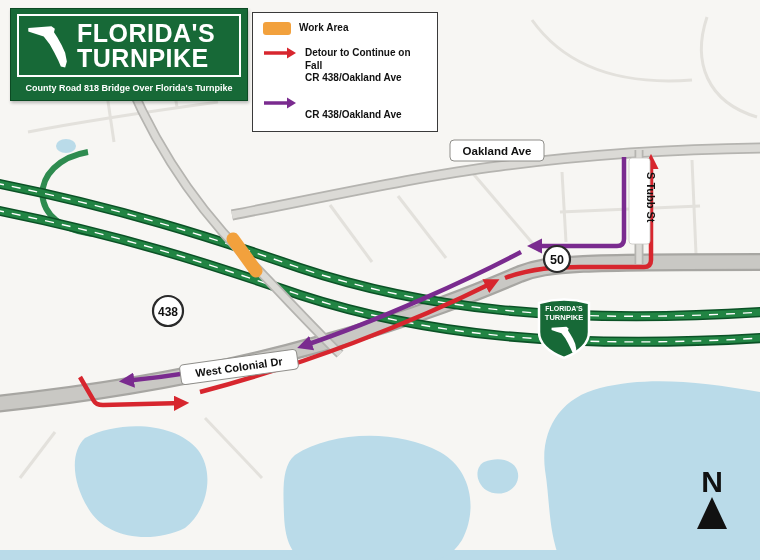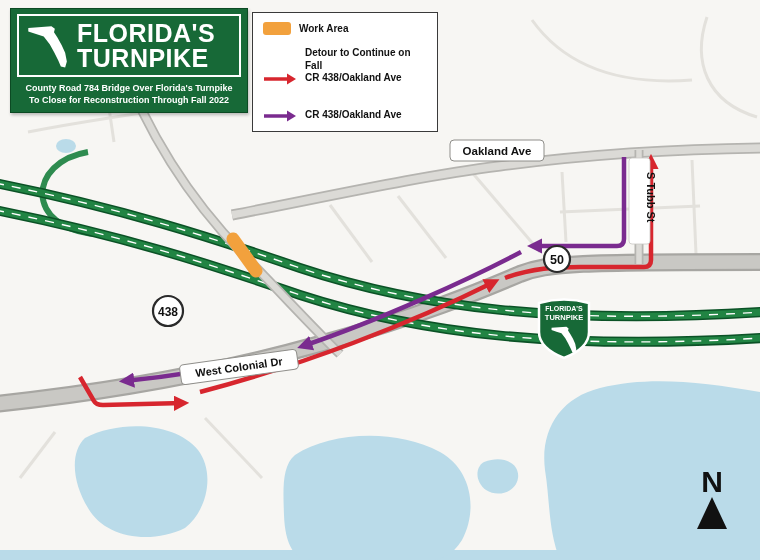--- a/index.html
+++ b/index.html
@@ -23,21 +23,21 @@
   .fl-logo { width:42px; height:48px; flex:0 0 auto; }
   .logo-text { color:#fff; font-weight:bold; font-size:25px; line-height:0.98; letter-spacing:0.5px; }
   .subtitle { color:#fff; font-size:9px; font-weight:bold; text-align:center; margin-top:5px; line-height:1.35; }
 
   
   .legend {
     position:absolute; left:252px; top:12px; width:186px;
     background:#ffffff; border:1.5px solid #3A3A3A; padding:9px 10px;
     box-sizing:border-box; display:flex; flex-direction:column; gap:12px;
   }
-  .legend-row { display:flex; align-items:flex-end; gap:8px; }
+  .legend-row { display:flex; align-items:flex-start; gap:8px; }
   .legend-label { font-size:10px; font-weight:bold; color:#111; line-height:1.25; }
   .swatch-work {
     width:28px; height:13px; background:#F2A13D; border-radius:3px; flex:0 0 auto;
   }
   .swatch-arrow { width:34px; height:12px; flex:0 0 auto; }
 </style>
 </head>
 <body>
 
 <div class="canvas">
@@ -168,22 +168,21 @@
     <div class="logo-box">
       <svg class="fl-logo" viewBox="0 0 48 56">
         <path d="M1,7 L28,5 L32,8 L31,12 L35,18 L40,27 L44,36 L46,46 L44,53 L39,52 L36,45 L31,35 L26,26 L19,17 L10,14 L1,11 Z" fill="#FFFFFF"></path>
       </svg>
       <div class="logo-text">
         <div>FLORIDA'S</div>
         <div>TURNPIKE</div>
       </div>
     </div>
     <div class="subtitle">
-      <div>County Road 784 Bridge Over Florida's Turnpike</div>
-      <div>To Close for Reconstruction Through Fall 2022</div>
+      <div>County Road 818 Bridge Over Florida's Turnpike</div>
     </div>
   </div>
 
   <div class="legend">
     <div class="legend-row">
       <span class="swatch-work"></span>
       <span class="legend-label">Work Area</span>
     </div>
     <div class="legend-row">
       <svg class="swatch-arrow" viewBox="0 0 34 12">

